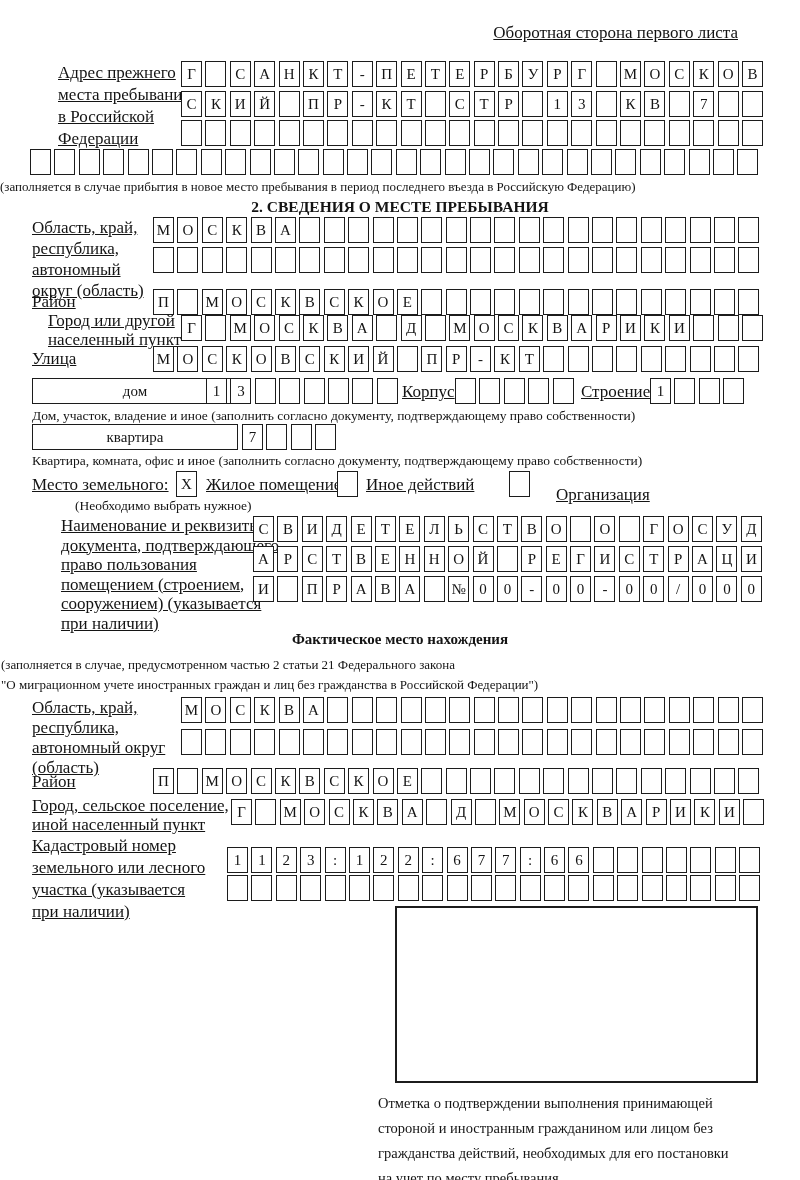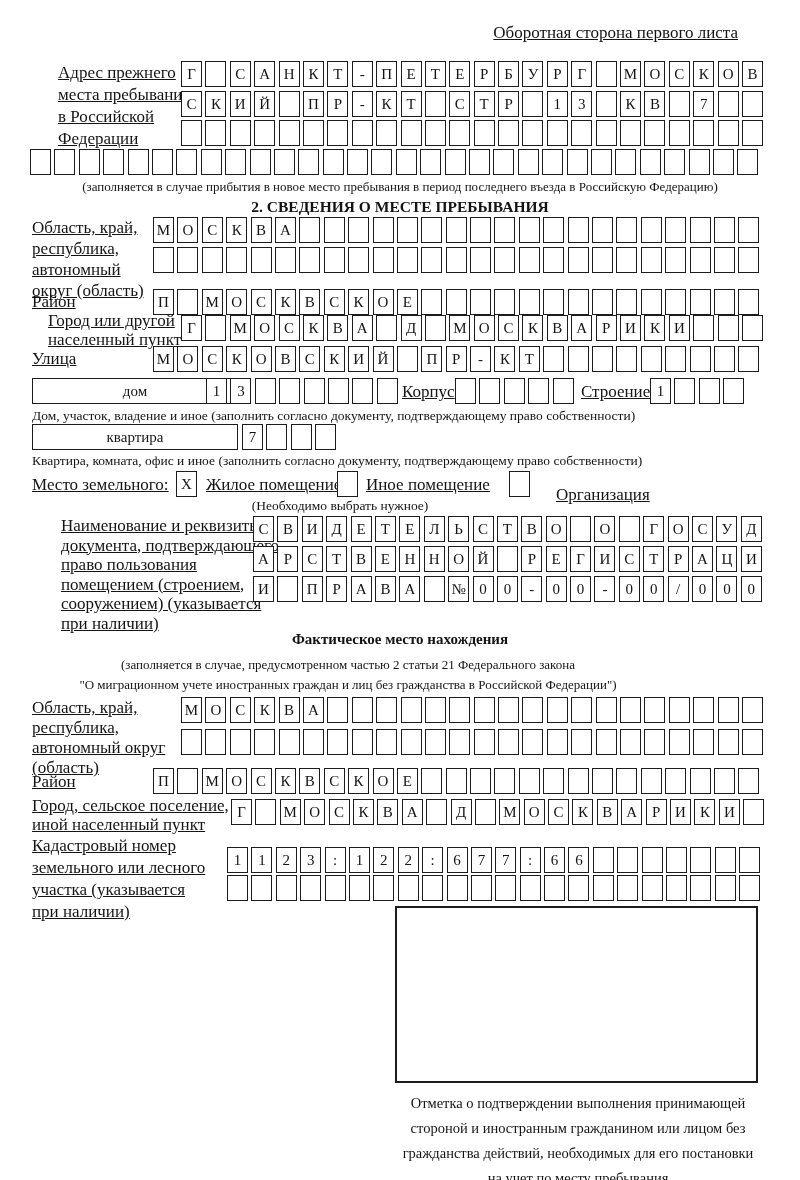--- a/index.html
+++ b/index.html
@@ -16,21 +16,21 @@
   .cell{
     flex:0 0 auto;width:21px;height:26px;box-sizing:border-box;
     border:1.6px solid #1c1c1c;background:#fff;
     display:flex;align-items:center;justify-content:center;
     font-size:15px;line-height:1;
   }
   .wbox{
     box-sizing:border-box;border:1.6px solid #1c1c1c;height:26px;
     display:flex;align-items:center;justify-content:center;font-size:15px;
   }
-  .center{text-align:center;}
+  .center{}
   .stamp{box-sizing:border-box;border:2px solid #1c1c1c;background:#fff;}
 </style>
 </head>
 <body>
 
 <div class="abs lbl" style="top:24px;right:62px;line-height:18px;">Оборотная сторона первого листа</div>
 
 <div class="abs lbl" style="left:20px;top:62px;width:150px;margin-left:38px;">Адрес прежнего
 места пребывания
 в Российской
@@ -333,21 +333,21 @@
     <span class="cell"></span>
     <span class="cell"></span>
     <span class="cell"></span>
   </div>
 <div class="abs cap" style="left:32px;top:453px;font-size:13.5px;">Квартира, комната, офис и иное (заполнить согласно документу, подтверждающему право собственности)</div>
 
 <div class="abs lbl" style="left:32px;top:474px;">Место земельного:</div>
 <span class="abs cell" style="left:176px;top:471px;">X</span>
 <div class="abs lbl" style="left:206px;top:474px;">Жилое помещение</div>
 <span class="abs cell" style="left:337px;top:471px;"></span>
-<div class="abs lbl" style="left:366px;top:474px;">Иное помещение</div>
+<div class="abs lbl" style="left:366px;top:474px;">Иное действий</div>
 <span class="abs cell" style="left:509px;top:471px;"></span>
 <div class="abs lbl" style="left:556px;top:474px;margin-top:10px;">Организация</div>
 <div class="abs cap center" style="left:75px;top:498px;width:530px;font-size:13.5px;">(Необходимо выбрать нужное)</div>
 
 <div class="abs lbl" style="left:32px;top:516px;width:220px;line-height:19.5px;margin-left:29px;">Наименование и реквизиты
 документа, подтверждающего
 право пользования
 помещением (строением,
 сооружением) (указывается
 при наличии)</div>
@@ -415,21 +415,21 @@
     <span class="cell">-</span>
     <span class="cell">0</span>
     <span class="cell">0</span>
     <span class="cell">/</span>
     <span class="cell">0</span>
     <span class="cell">0</span>
     <span class="cell">0</span>
   </div>
 
 <div class="abs ttl" style="top:631px;font-size:15px;">Фактическое место нахождения</div>
-<div class="abs cap center" style="left:12px;top:655px;width:672px;line-height:20px;">(заполняется в случае, предусмотренном частью 2 статьи 21 Федерального закона
+<div class="abs cap center" style="left:1px;top:655px;width:672px;line-height:20px;">(заполняется в случае, предусмотренном частью 2 статьи 21 Федерального закона
 "О миграционном учете иностранных граждан и лиц без гражданства в Российской Федерации")</div>
 
 <div class="abs lbl" style="left:32px;top:698px;width:150px;line-height:20px;">Область, край,
 республика,
 автономный округ
 (область)</div>
 <div class="abs cells" style="left:181px;top:697px;">
     <span class="cell">М</span>
     <span class="cell">О</span>
     <span class="cell">С</span>

